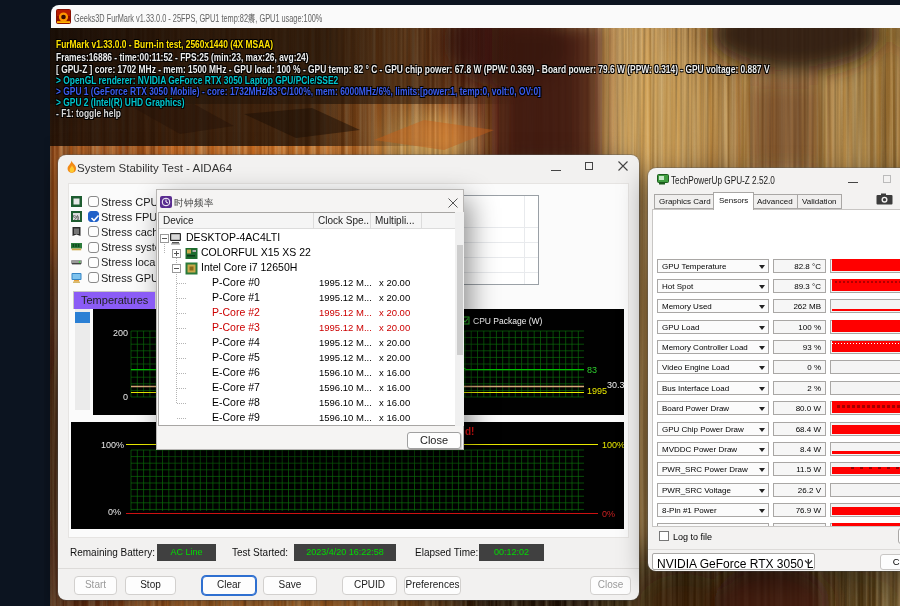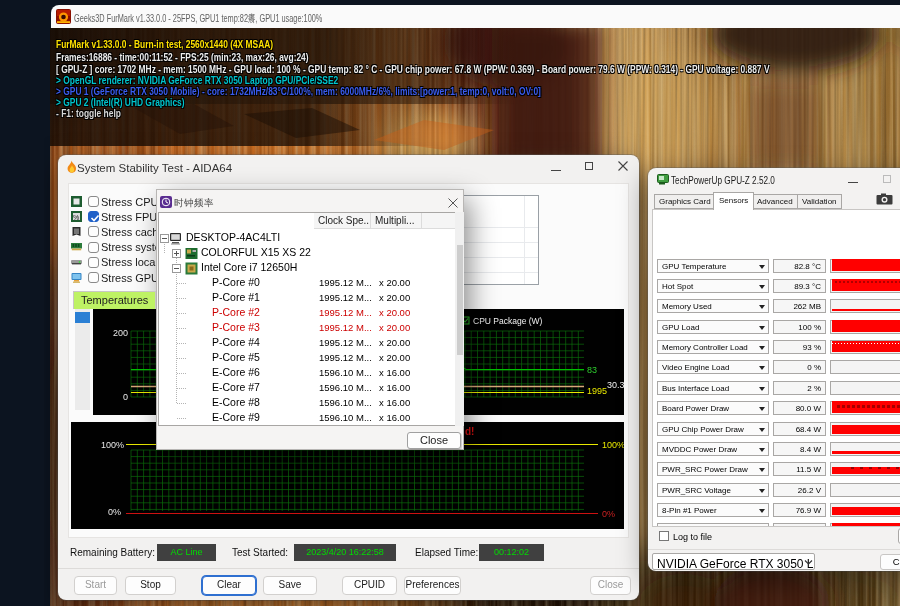--- a/index.html
+++ b/index.html
@@ -214,21 +214,21 @@
       <div class="strrow" style="top:116.5px">
         <svg class="abs" style="left:0;top:0" width="11" height="11" viewBox="0 0 11 11">
           <rect x="0.5" y="1" width="10" height="7" rx="1" fill="#3584c4"></rect>
           <rect x="1.5" y="2" width="8" height="5" fill="#7fc3ee"></rect>
           <rect x="3" y="8" width="5" height="1.6" fill="#e8a23a"></rect>
           <rect x="2" y="9.6" width="7" height="1.2" fill="#caa84a"></rect>
         </svg>
         <div class="cb"></div>
         <div class="lbl">Stress GPU(s)</div>
       </div>
-      <div class="atab" style="left:15px;top:136px;background:#bef264;z-index:2">Temperatures</div>
+      <div class="atab" style="left:15px;top:136px;background:#8b5cf6;z-index:2">Temperatures</div>
       <div class="atab" style="left:79px;top:137px">Cooling Fans</div>
       <div class="abs" style="left:17px;top:154px;width:15px;height:101px;background:#ebebeb"></div>
       <div class="abs" style="left:17px;top:157px;width:15px;height:11px;background:#2a7fd4"></div>
       <svg class="abs" style="left:35px;top:154px" width="531" height="106" viewBox="0 0 531 106">
         <rect width="531" height="106" fill="#010101"></rect>
         <path d="M38.0 22 V88 M44.3 22 V88 M50.6 22 V88 M56.9 22 V88 M63.2 22 V88 M69.5 22 V88 M75.8 22 V88 M82.1 22 V88 M88.4 22 V88 M94.7 22 V88 M101.0 22 V88 M107.3 22 V88 M113.6 22 V88 M119.9 22 V88 M126.2 22 V88 M132.5 22 V88 M138.8 22 V88 M145.1 22 V88 M151.4 22 V88 M157.7 22 V88 M164.0 22 V88 M170.3 22 V88 M176.6 22 V88 M182.9 22 V88 M189.2 22 V88 M195.5 22 V88 M201.8 22 V88 M208.1 22 V88 M214.4 22 V88 M220.7 22 V88 M227.0 22 V88 M233.3 22 V88 M239.6 22 V88 M245.9 22 V88 M252.2 22 V88 M258.5 22 V88 M264.8 22 V88 M271.1 22 V88 M277.4 22 V88 M283.7 22 V88 M290.0 22 V88 M296.3 22 V88 M302.6 22 V88 M308.9 22 V88 M315.2 22 V88 M321.5 22 V88 M327.8 22 V88 M334.1 22 V88 M340.4 22 V88 M346.7 22 V88 M353.0 22 V88 M359.3 22 V88 M365.6 22 V88 M371.9 22 V88 M378.2 22 V88 M384.5 22 V88 M390.8 22 V88 M397.1 22 V88 M403.4 22 V88 M409.7 22 V88 M416.0 22 V88 M422.3 22 V88 M428.6 22 V88 M434.9 22 V88 M441.2 22 V88 M447.5 22 V88 M453.8 22 V88 M460.1 22 V88 M466.4 22 V88 M472.7 22 V88 M479.0 22 V88 M485.3 22 V88 M38 22.0 H491 M38 28.6 H491 M38 35.2 H491 M38 41.8 H491 M38 48.4 H491 M38 55.0 H491 M38 61.6 H491 M38 68.2 H491 M38 74.8 H491 M38 81.4 H491 M38 88.0 H491" stroke="#0b6b0b" stroke-width="0.7" fill="none"></path>
         <text x="35" y="27" font-size="9" fill="#e8e8e8" text-anchor="end">200</text>
         <text x="35" y="91" font-size="9" fill="#e8e8e8" text-anchor="end">0</text>
         <rect x="369" y="8" width="7" height="7" fill="#0a0a0a" stroke="#2dbb2d" stroke-width="1"></rect>
         <path d="M370 11 l2 2 l3 -3.5" stroke="#2dbb2d" stroke-width="1.1" fill="none"></path>
@@ -270,20 +270,21 @@
       <svg class="abs" style="left:3px;top:6px" width="12" height="12" viewBox="0 0 12 12">
 <rect width="12" height="12" rx="2" fill="#5a2d91"></rect>
         <circle cx="6" cy="6" r="3.8" fill="none" stroke="#fff" stroke-width="1"></circle>
 <path d="M6 3.5 V6 L8 7" stroke="#fff" stroke-width="1" fill="none"></path>
       </svg>
       <div class="ttl">时钟频率</div>
       <svg class="abs" style="left:291px;top:8px" width="10" height="10" viewBox="0 0 10 10">
 <path d="M0.5 0.5 L9.5 9.5 M9.5 0.5 L0.5 9.5" stroke="#555" stroke-width="1"></path>
       </svg>
       <div id="clklist">
+        <div class="hcell" style="left:0;width:155px">Device</div>
         <div class="hcell" style="left:155px;width:57px">Clock Spe...</div>
         <div class="hcell" style="left:212px;width:51px">Multipli...</div>
         <div class="hcell" style="left:263px;width:33px;border-right:none"></div>
         <div class="abs" style="left:5px;top:25px;width:1px;height:15px;border-left:1px dotted #b4b4b4"></div>
         <div class="abs" style="left:17px;top:40px;width:1px;height:150px;border-left:1px dotted #b4b4b4"></div>
         <div class="trow " style="top:17.5px">
           <svg class="abs" style="left:1px;top:3px" width="9" height="9" viewBox="0 0 9 9">
             <rect x="0.5" y="0.5" width="8" height="8" fill="#fff" stroke="#999"></rect>
             <path d="M2 4.5 H7" stroke="#555" stroke-width="1"></path>
           </svg>

